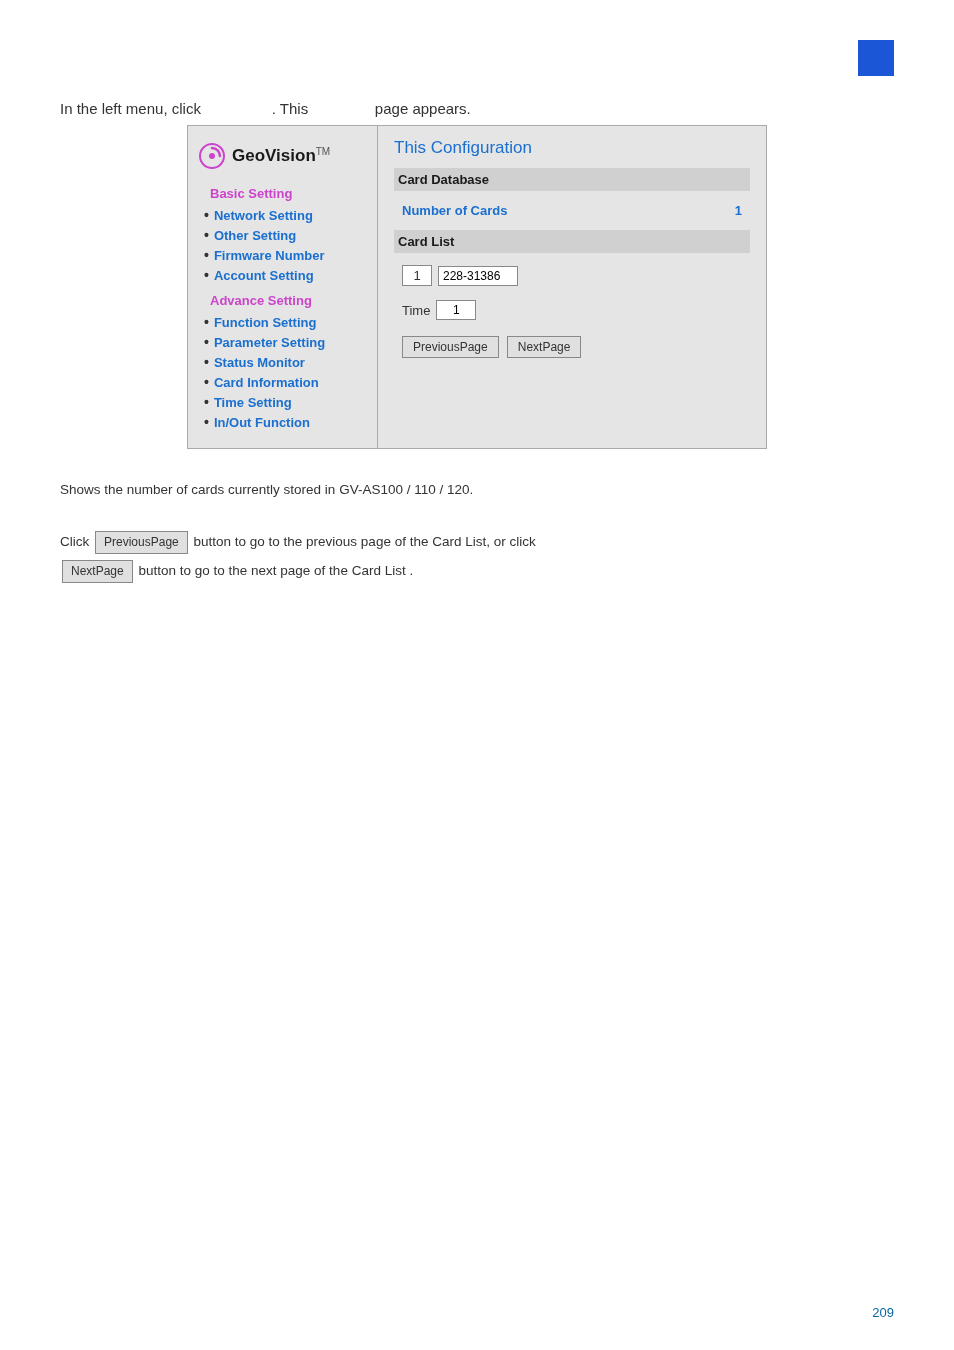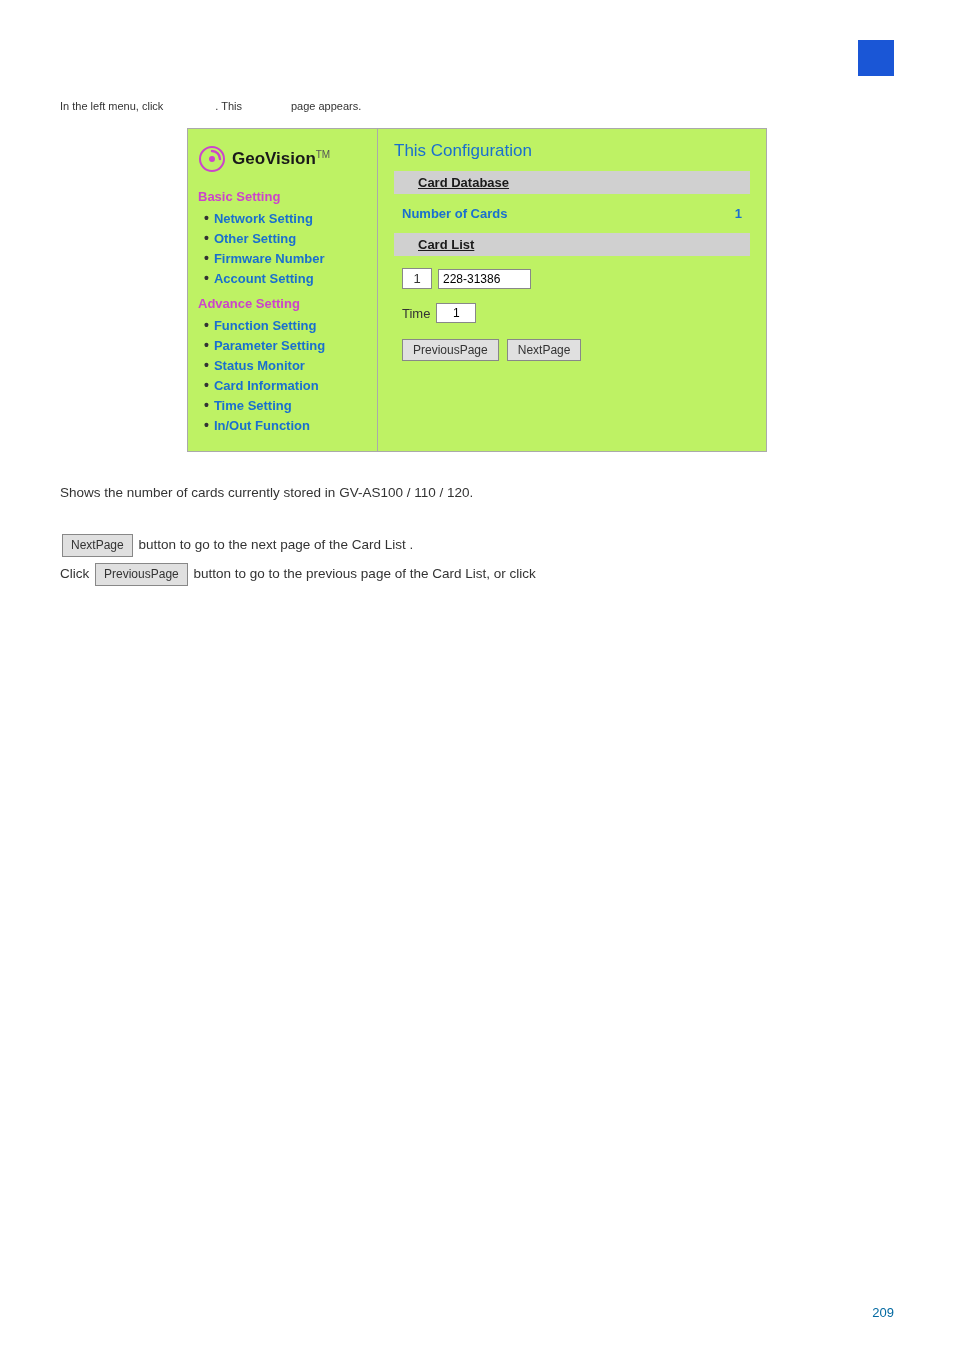--- a/index.html
+++ b/index.html
@@ -23,32 +23,32 @@
       background: #1a56d6;
     }
 
     .page-content {
       padding: 40px 60px;
       padding-top: 100px;
     }
 
     
     .intro-line {
-      font-size: 11px;
-      color: #333;
-      margin-bottom: 16px;
+      font-size: 15px;
+      color: #333;
+      margin-bottom: 8px;
     }
 
     
     .ui-box {
       display: flex;
       border: 1px solid #aaa;
       width: 580px;
       margin: 0 auto 30px auto;
-      background: #bef264;
+      background: #e5e5e5;
     }
 
     
     .sidebar {
       width: 190px;
       border-right: 1px solid #aaa;
       padding: 16px 10px;
       flex-shrink: 0;
     }
 
@@ -63,20 +63,21 @@
       width: 28px;
       height: 28px;
     }
 
     .sidebar-section-label {
       color: #cc44cc;
       font-size: 13px;
       font-weight: bold;
       margin-bottom: 4px;
       margin-top: 6px;
+      margin-left: 12px;
     }
 
     .sidebar-item {
       display: flex;
       align-items: center;
       gap: 5px;
       padding: 2px 0 2px 6px;
       font-size: 13px;
       color: #1a6fcf;
       cursor: pointer;
@@ -97,26 +98,25 @@
 
     .card-config-title {
       font-size: 17px;
       color: #1a6fcf;
       margin-bottom: 10px;
       font-weight: normal;
     }
 
     .section-header {
       background: #d0d0d0;
-      padding: 4px 24px;
+      padding: 4px 4px;
       font-size: 13px;
       font-weight: bold;
       color: #1a1a1a;
       margin-bottom: 8px;
-      text-decoration: underline;
     }
 
     .number-of-cards-row {
       display: flex;
       justify-content: space-between;
       padding: 4px 8px;
       font-size: 13px;
       font-weight: bold;
       color: #1a6fcf;
       margin-bottom: 8px;
@@ -294,49 +294,49 @@
 
       <div class="number-of-cards-row">
         <span>Number of Cards</span>
         <span>1</span>
       </div>
 
       <div class="section-header">Card List</div>
 
       <div class="card-list-row">
         <div class="card-id-box">1</div>
-        <input type="text" class="" value="228-31386" style="border: 1px solid rgb(136, 136, 136); padding: 2px 4px; font-size: 12px; width: 93px;">
+        <input type="text" class="" value="228-31386" style="border: 1px solid rgb(136, 136, 136); padding: 2px 4px; font-size: 12px; width: 80px;">
       </div>
 
       <div class="page-row">
         <span>Time</span>
         <input type="text" class="page-input" value="1" style="">
       </div>
 
       <div class="button-row">
         <button class="nav-button">PreviousPage</button>
         <button class="nav-button">NextPage</button>
       </div>
     </div>
   </div>
 
   <div class="body-section">
     <p>Shows the number of cards currently stored in GV-AS100 / 110 / 120.</p>
   </div>
 
 
   <div class="body-section">
+    <p>
+      <span>Click</span>
+      <span class="inline-btn">PreviousPage</span>
+      <span>button to go to the previous page of the Card List, or click</span>
+    </p>
     <p>
       <span class="inline-btn">NextPage</span>
       <span>button to go to the next page of the</span>
       <span>Card List</span>
       <span>.</span>
     </p>
-    <p>
-      <span>Click</span>
-      <span class="inline-btn">PreviousPage</span>
-      <span>button to go to the previous page of the Card List, or click</span>
-    </p>
   </div>
 
 </div>
 
 <div class="page-number">209</div>
 
 </body></html>

